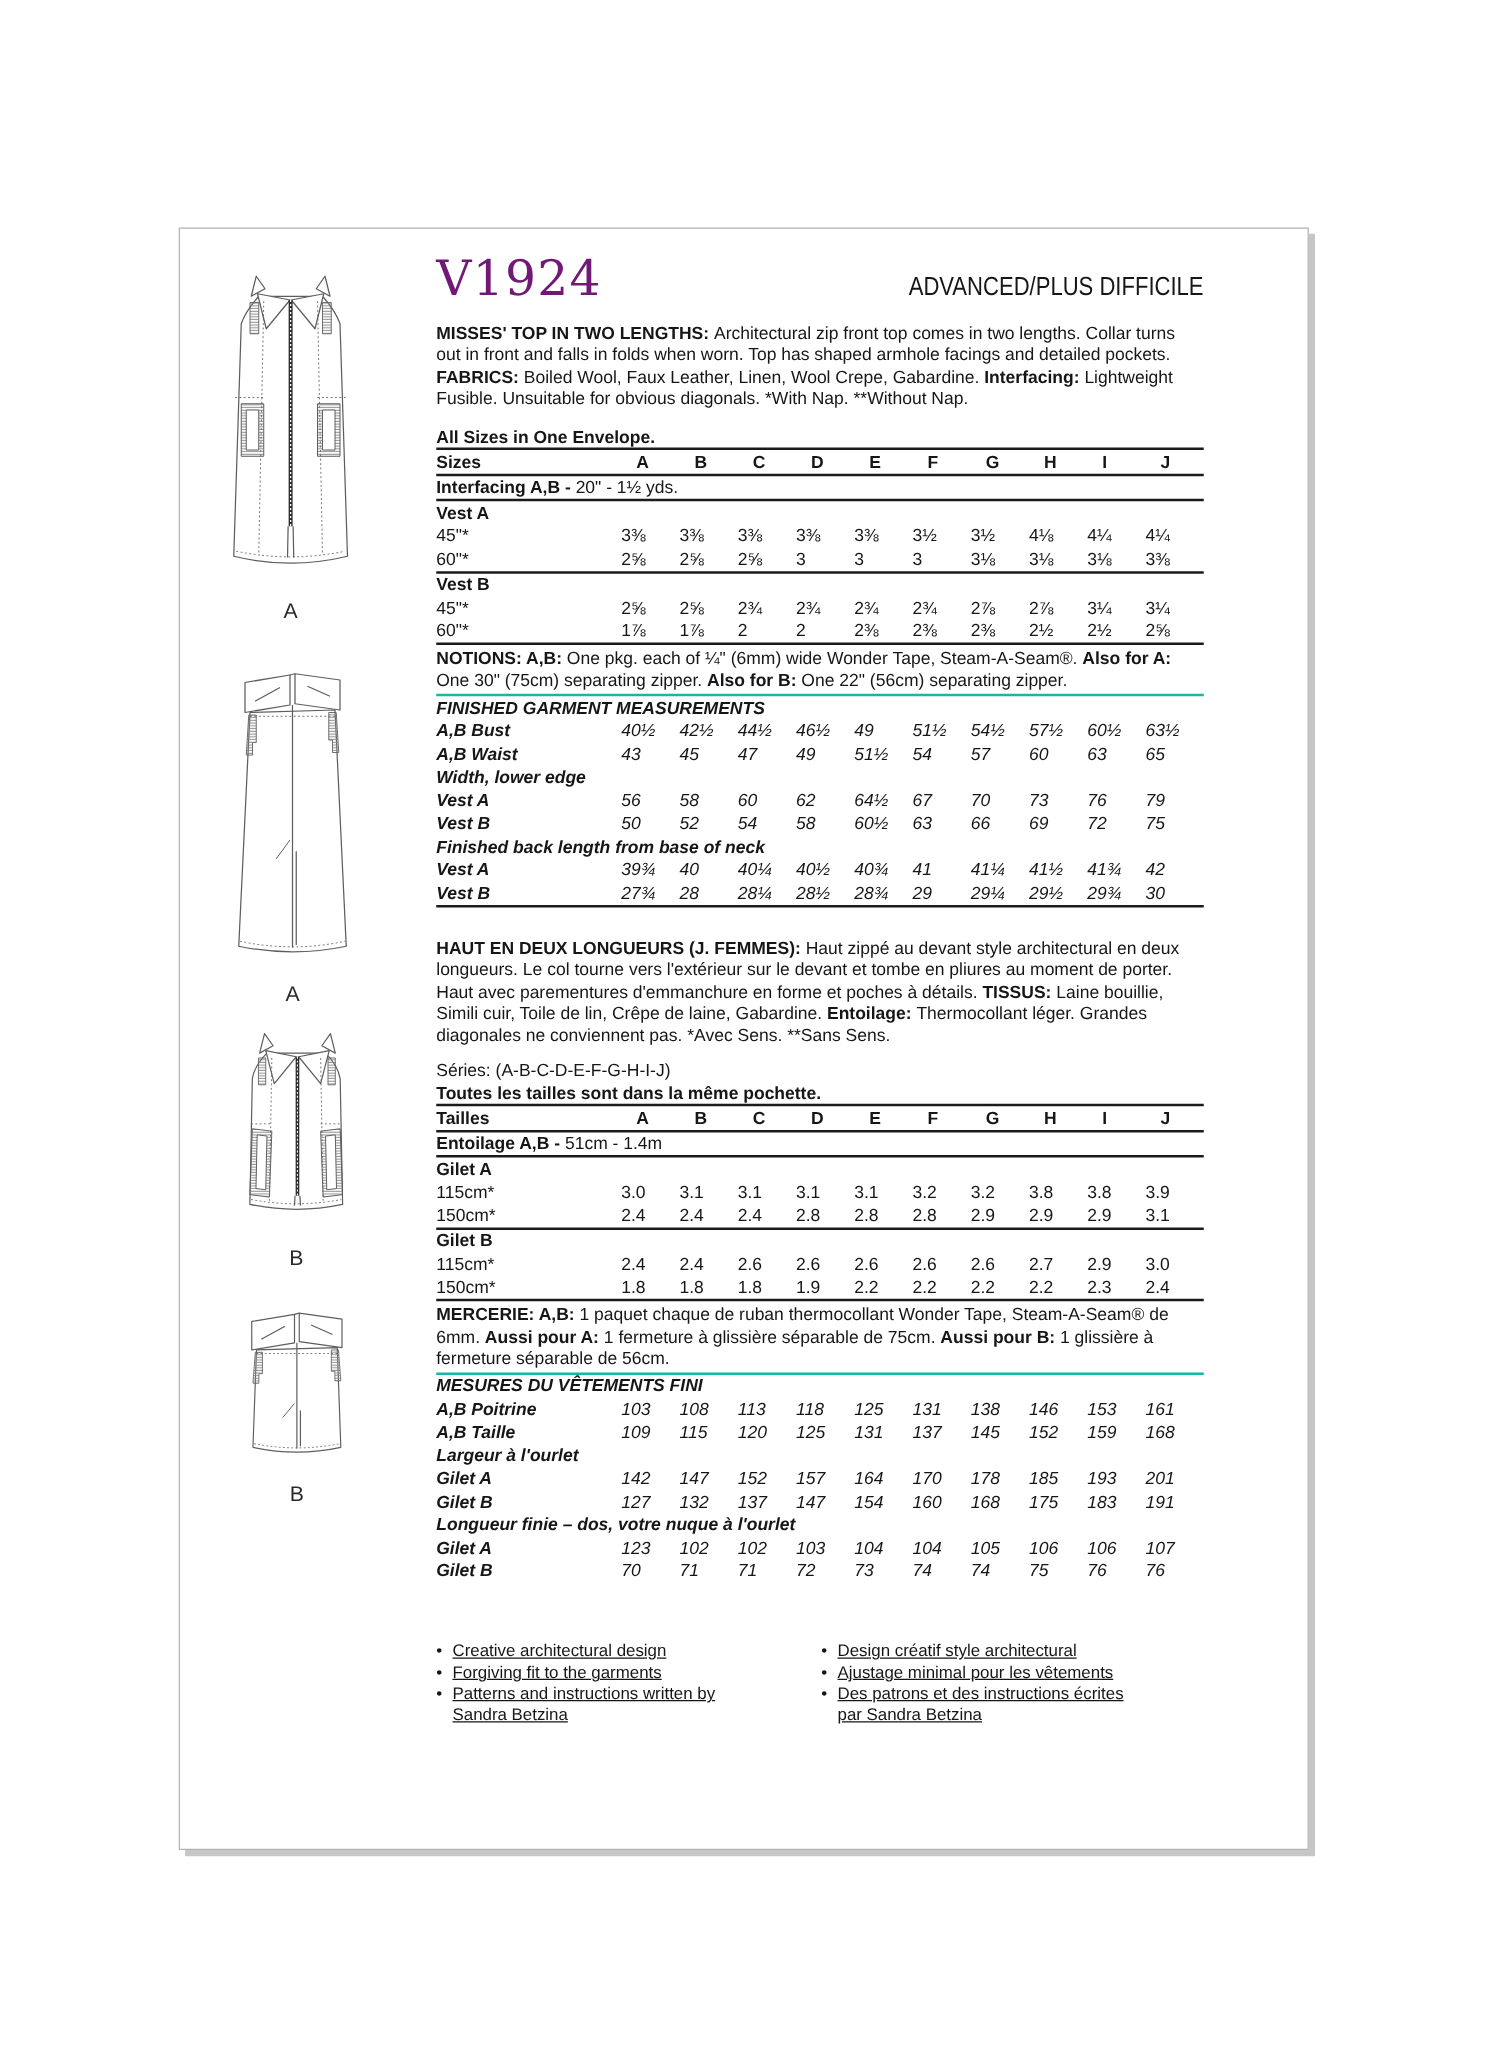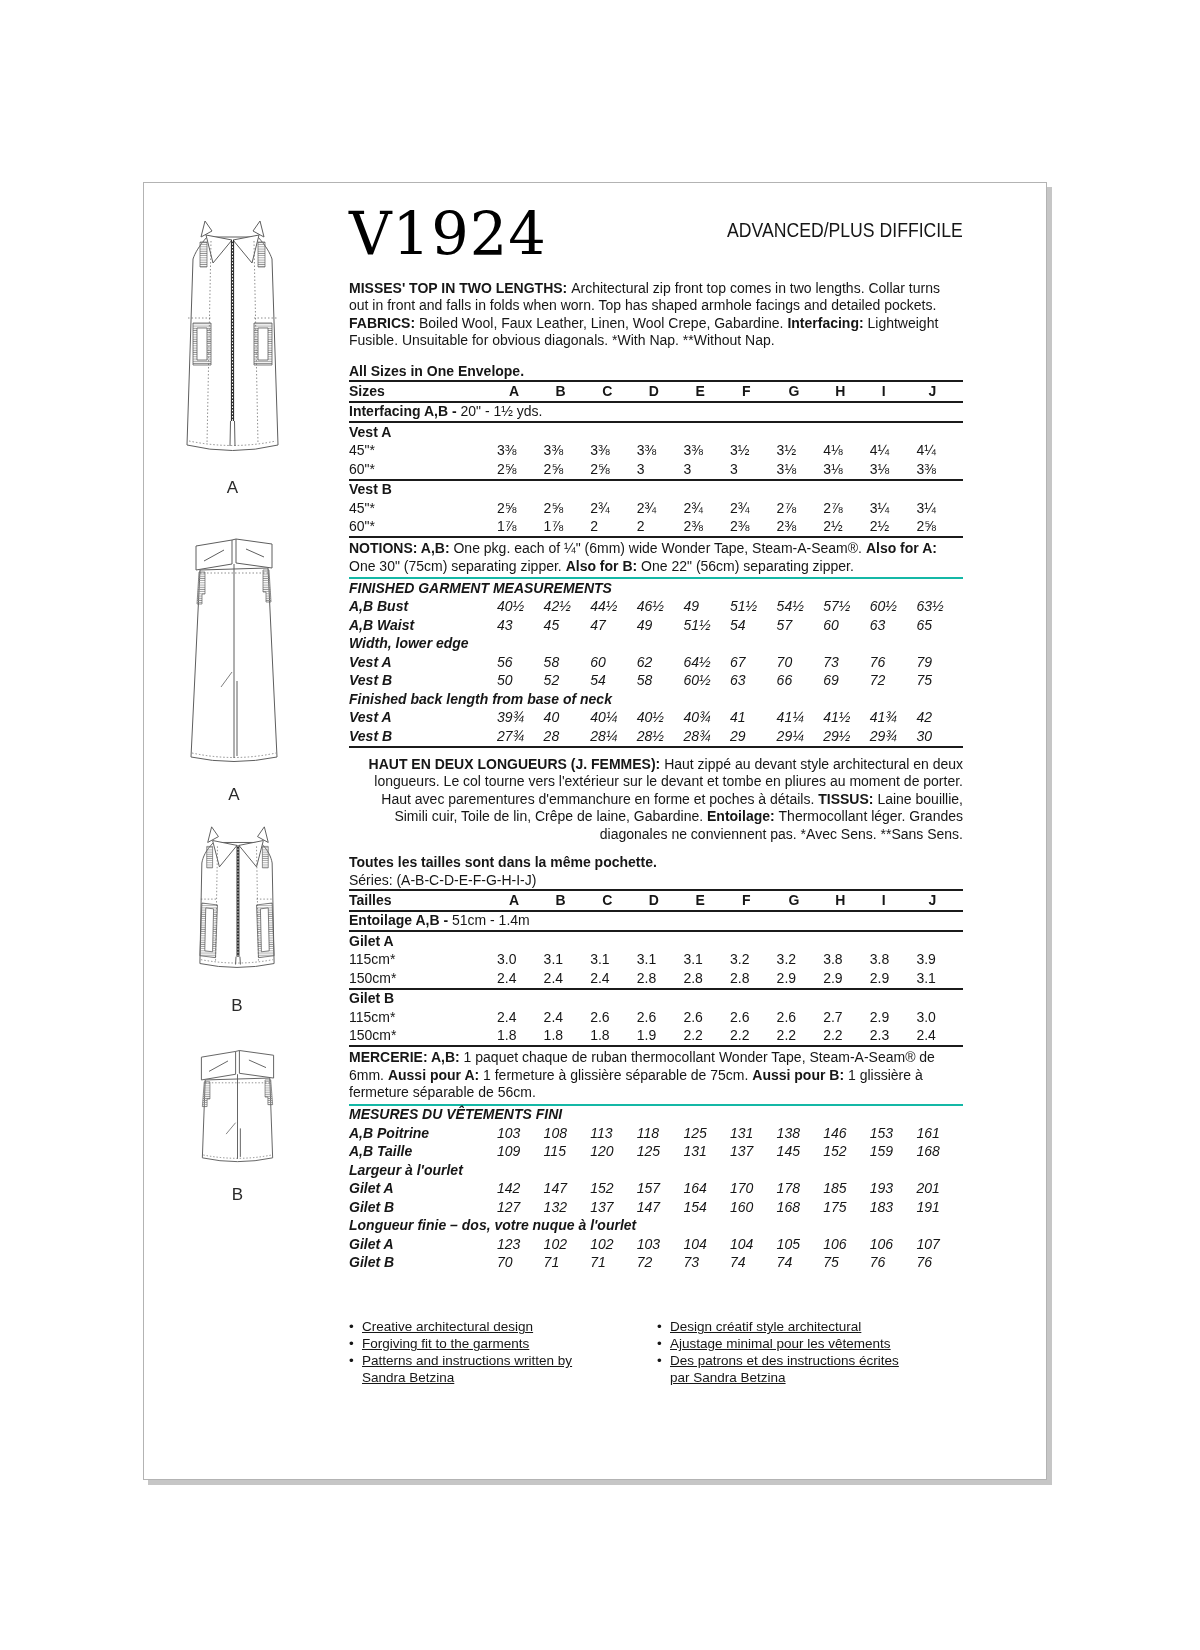--- a/index.html
+++ b/index.html
@@ -7,28 +7,28 @@
          font-family:"Liberation Sans",sans-serif;color:#161616;}
   .card{position:absolute;left:143px;top:182px;width:902px;height:1296px;background:#fff;
         border:1px solid #b3b3b3;box-shadow:5px 5px 0 0 #c6c6c6;}
   
   .art{position:absolute;top:0;left:0;width:200px;height:100%;}
   .fig{position:absolute;text-align:center;}
   .figlabel{font-size:17px;color:#2a2a2a;margin-top:7px;}
   
   .textcol{position:absolute;left:205px;top:20px;width:614px;font-size:14px;line-height:17.5px;}
   .titlerow{display:flex;justify-content:space-between;align-items:flex-start;margin-bottom:12px;}
-  .vnum{font-family:"DejaVu Serif",serif;font-size:59px;line-height:1.1;letter-spacing:1px;color:#000000;}
+  .vnum{font-family:"DejaVu Serif",serif;font-size:39px;line-height:1.1;letter-spacing:1px;color:#701a75;}
   .diff{font-size:21px;line-height:1;margin-top:16px;white-space:nowrap;font-weight:500;
         transform:scaleX(0.84);transform-origin:100% 50%;}
   p{margin:0;}
   .desc{margin-bottom:13px;}
   .plain{margin:0;}
   .boldline{font-weight:bold;}
-  .gap8{margin-top:8px;text-align:right;}
+  .gap8{margin-top:24px;}
   
   .tbl{width:100%;}
   .trow{display:grid;grid-template-columns:148px repeat(10,1fr);align-items:baseline;padding:0.5px 0;}
   .thead{font-weight:bold;}
   .rule-t{border-top:2px solid #1b1b1b;gap:12px;}
   .rule-b{border-bottom:2px solid #1b1b1b;}
   .tspan,.tsec{grid-column:1/-1;}
   .tsec{font-weight:bold;}
   .tlabel.b{font-weight:bold;}
   .topline{border-top:2px solid #14b8a6;font-style:italic;}
@@ -315,22 +315,22 @@
             <div class="tcell">29</div>
             <div class="tcell">29¼</div>
             <div class="tcell">29½</div>
             <div class="tcell">29¾</div>
             <div class="tcell">30</div>
           </div>
         </div>
 
       <p class="desc gap8" style="margin-bottom:11px"><b>HAUT EN DEUX LONGUEURS (J. FEMMES): </b><span>Haut zippé au devant style architectural en deux longueurs. Le col tourne vers l'extérieur sur le devant et tombe en pliures au moment de porter. Haut avec parementures d'emmanchure en forme et poches à détails. </span><b>TISSUS: </b><span>Laine bouillie, Simili cuir, Toile de lin, Crêpe de laine, Gabardine. </span><b>Entoilage: </b><span>Thermocollant léger. Grandes diagonales ne conviennent pas. *Avec Sens. **Sans Sens.</span></p>
 
+      <p class="plain">Séries: (A-B-C-D-E-F-G-H-I-J)</p>
       <p class="plain boldline">Toutes les tailles sont dans la même pochette.</p>
-      <p class="plain">Séries: (A-B-C-D-E-F-G-H-I-J)</p>
 
       <div class="tbl">
           <div class="trow thead rule-t rule-b">
             <div class="tlabel">Tailles</div>
             <div class="tcell">A</div>
             <div class="tcell">B</div>
             <div class="tcell">C</div>
             <div class="tcell">D</div>
             <div class="tcell">E</div>
             <div class="tcell">F</div>

